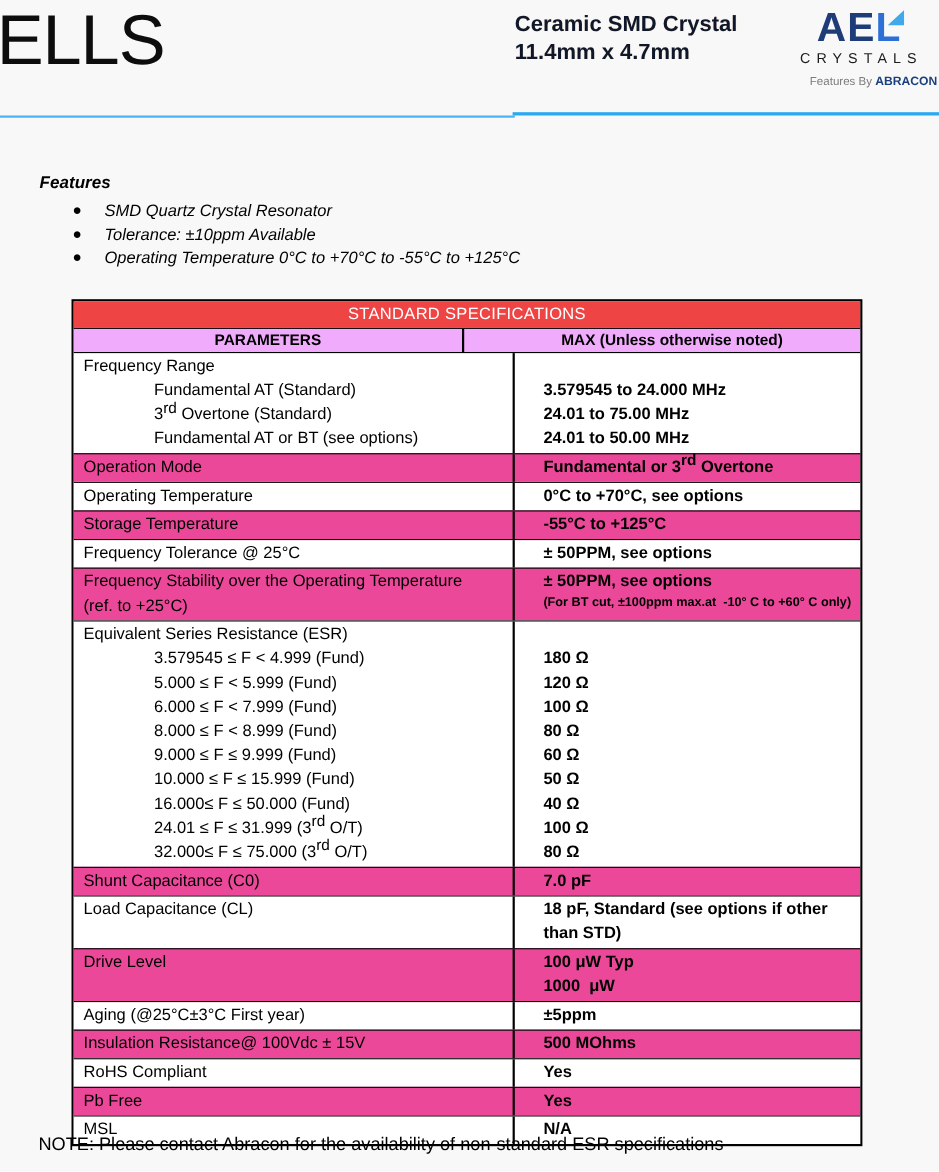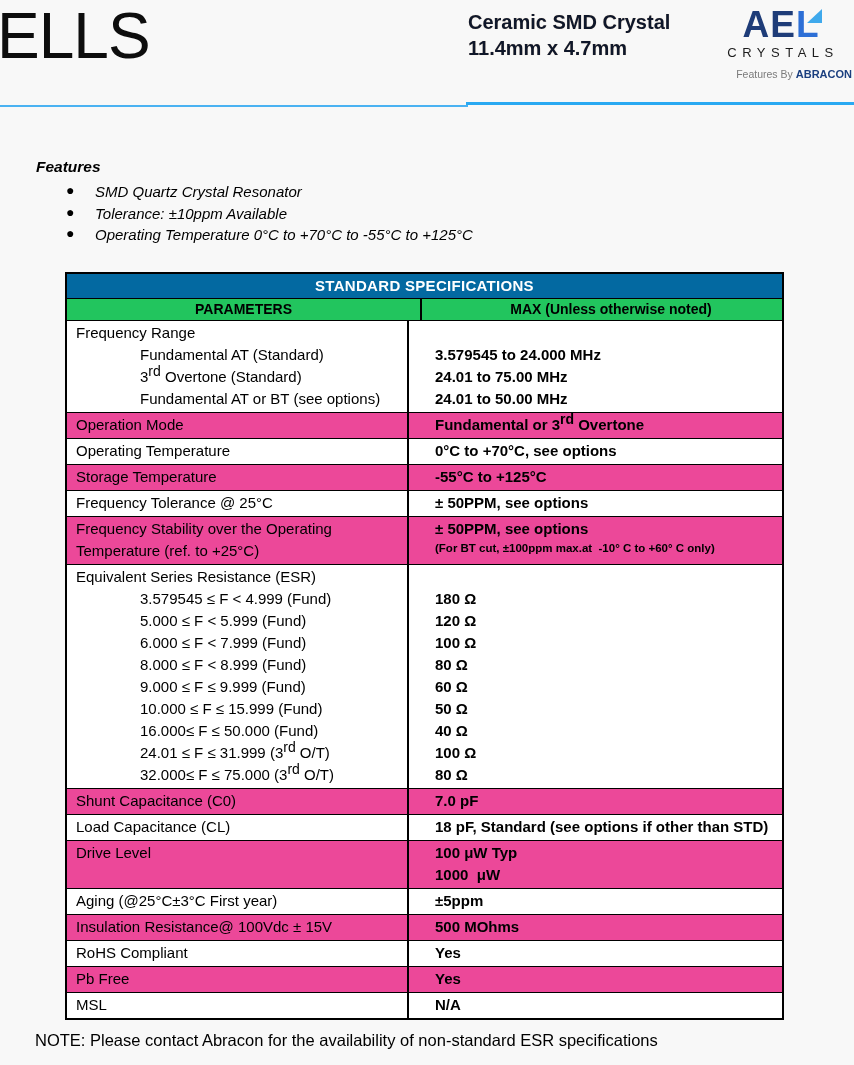--- a/index.html
+++ b/index.html
@@ -50,32 +50,32 @@
   .features-heading { font-size:15.5px; font-weight:700; margin:0 0 5px 0; }
   .features-list { list-style:none; margin:0; padding:0; }
   .features-list li { position:relative; padding-left:59px; font-size:15px; line-height:21.5px; margin:0; }
   .features-list .bullet { position:absolute; left:30px; top:-1px; font-size:14px; }
   
   .spec-table {
     position:absolute; left:65px; top:272px; width:719px;
     border:2px solid #000; background:#fff; box-sizing:border-box;
   }
   .tbl-title {
-    background:#0369a1; color:#fff; text-align:center;
-    font-size:15px; font-weight:700; letter-spacing:0.3px;
+    background:#ef4444; color:#fff; text-align:center;
+    font-size:15px; font-weight:400; letter-spacing:0.3px;
     padding:3px 0 4px;
   }
-  .tbl-head { display:flex; background:#22c55e; border-top:1px solid #000;gap:18px; }
+  .tbl-head { display:flex; background:#f0abfc; border-top:1px solid #000;gap:18px; }
   .tbl-head .hc { font-size:14px; font-weight:700; text-align:center; padding:2px 0 3px; }
   .tbl-head .hc1 { width:355px; border-right:2px solid #000; box-sizing:border-box; }
   .tbl-head .hc2 { flex:1; }
   .srow { display:flex; border-top:1px solid #000; background:#fff; }
   .srow.shade { background:#ec4899; }
   .cell { padding-top:1px; padding-bottom:2px; box-sizing:border-box; }
-  .cell.param { width:342px; border-right:2px solid #000; padding-left:9px; padding-right:20px; }
+  .cell.param { width:401px; border-right:2px solid #000; padding-left:9px; padding-right:20px; }
   .cell.max   { flex:1; padding-left:26px; padding-right:8px; font-weight:700; }
   .line { font-size:15px; line-height:22px; min-height:22px; white-space:pre-wrap; }
   .cell.param .line { font-weight:400; }
   .line.ind { padding-left:64px; }
   .line.small { font-size:11.5px; line-height:17px; min-height:17px; font-weight:700; }
   .line sup { font-size:14px; line-height:0; }
   
   .note { position:absolute; left:35px; top:1031px; font-size:16.5px; color:#000; }
 </style>
 </head>

